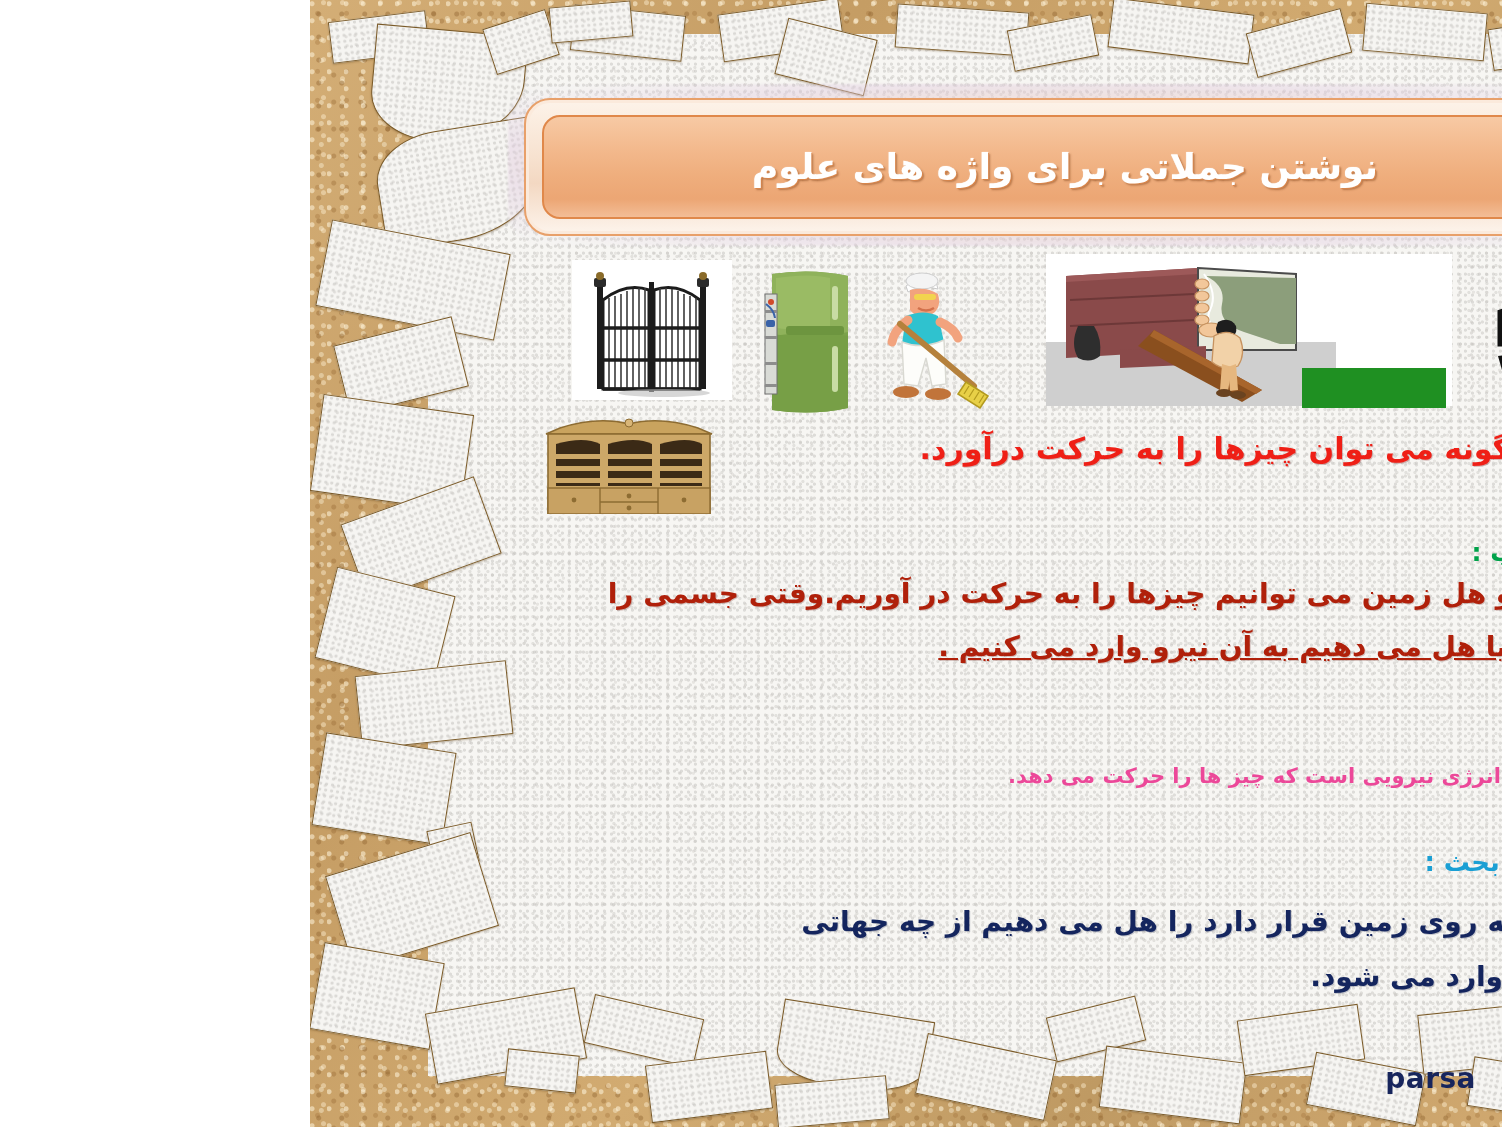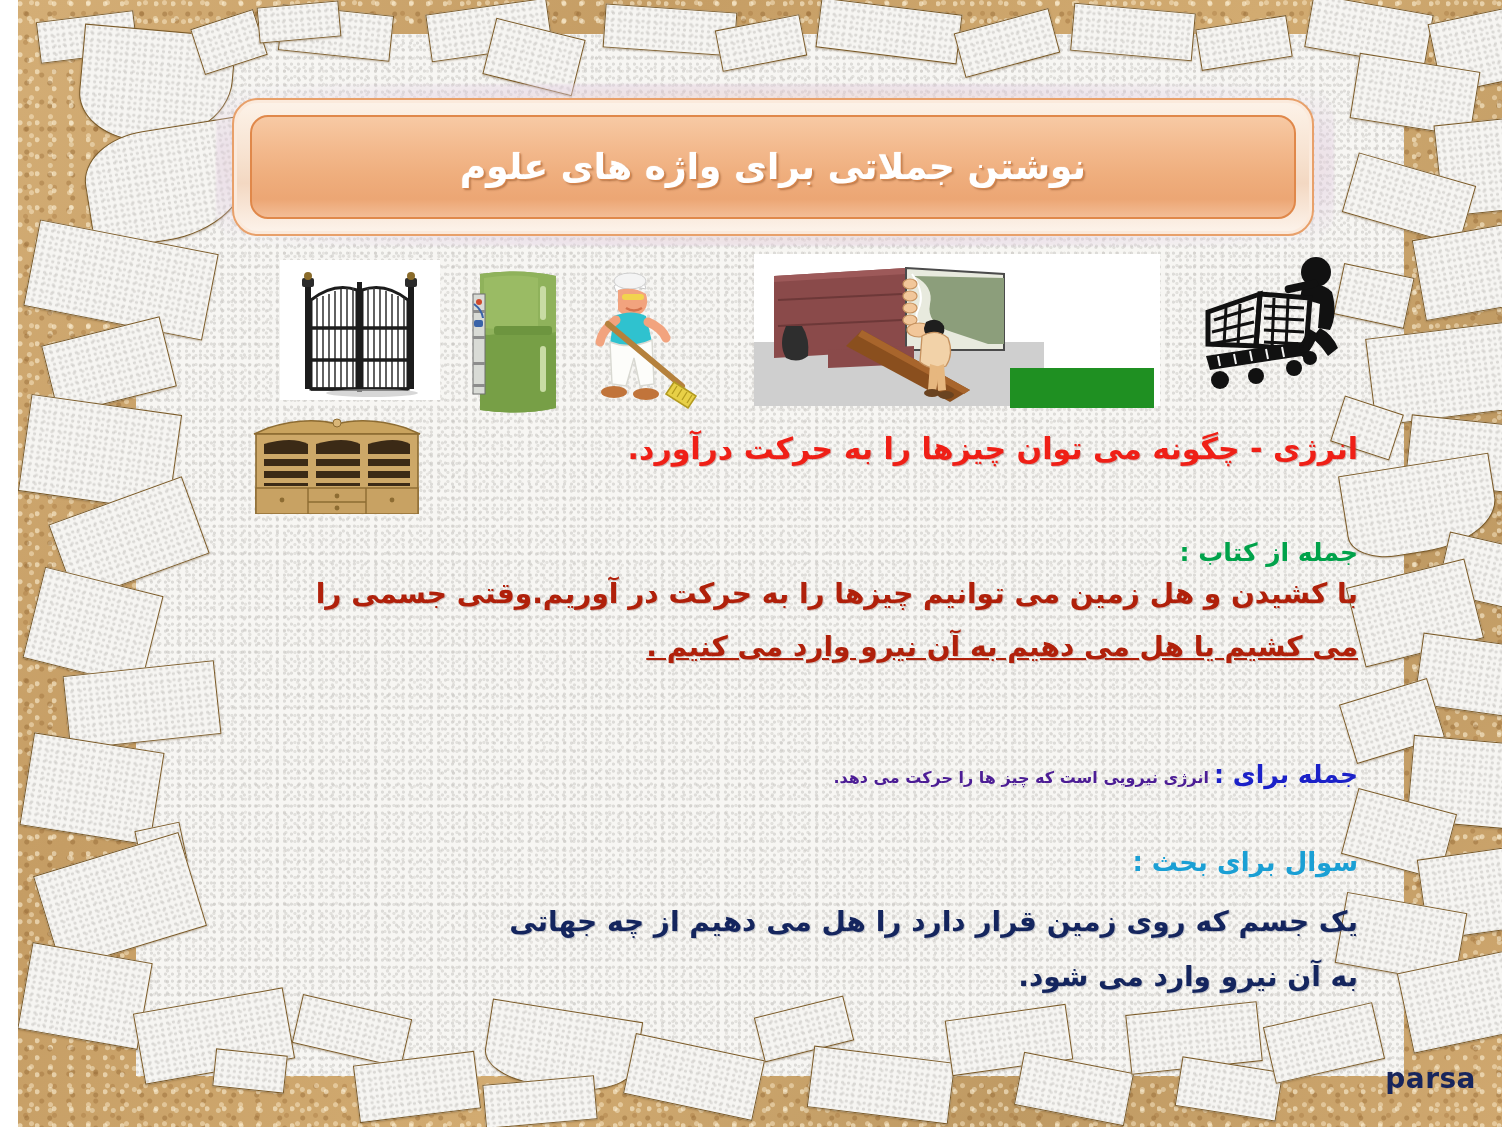--- a/index.html
+++ b/index.html
@@ -1,20 +1,20 @@
 <!DOCTYPE html>
 <html lang="fa" dir="rtl"><head>
 <meta charset="utf-8">
 <title>slide</title>
 <style>
   html,body{margin:0;padding:0;background:#ffffff;}
   body{width:1502px;height:1127px;overflow:hidden;
        font-family:"DejaVu Sans","Liberation Sans",sans-serif;}
 
-  #slide{position:relative;width:1484px;height:1127px;overflow:hidden;}
+  #slide{position:relative;width:1192px;height:1127px;overflow:hidden;}
 
   
   .cork{position:absolute;inset:0;
     background-color:#c9a269;
     background-image:
       radial-gradient(circle at 12% 22%, rgba(255,245,220,.55) 0 2px, transparent 3px),
       radial-gradient(circle at 38% 61%, rgba(140,96,44,.40) 0 2px, transparent 3px),
       radial-gradient(circle at 71% 14%, rgba(255,240,210,.45) 0 2px, transparent 3px),
       radial-gradient(circle at 88% 78%, rgba(150,104,50,.38) 0 2px, transparent 3px),
       radial-gradient(circle at 54% 88%, rgba(255,248,225,.40) 0 2px, transparent 3px),
@@ -79,21 +79,21 @@
 
   .green-block{position:absolute;background:#1f9022;}
 
   
   .txt{position:absolute;direction:rtl;text-align:right;font-weight:bold;
        line-height:1.38;}
   .t-red      {color:#ef1f16; font-size:30px; text-shadow:1px 1px 0 rgba(110,0,0,.25);}
   .t-green    {color:#00a24a; font-size:25px;}
   .t-darkred  {color:#b0200a; font-size:28px; text-shadow:1px 1px 0 rgba(90,10,0,.22);}
   .t-blue-lbl {color:#1b21c8; font-size:25px;}
-  .t-black    {color:#4c1d95; font-size:16px;}
+  .t-black    {color:#ec4899; font-size:21px;}
   .t-cyan     {color:#1a9fd4; font-size:26px;}
   .t-navy     {color:#14255e; font-size:28px; text-shadow:1px 1px 0 rgba(10,20,60,.2);}
 
   .sig{position:absolute;right:26px;bottom:32px;color:#17255c;
        font-size:28px;font-weight:bold;letter-spacing:.5px;direction:ltr;
        font-family:"DejaVu Sans","Liberation Sans",sans-serif;}
 </style>
 </head>
 <body>
 

